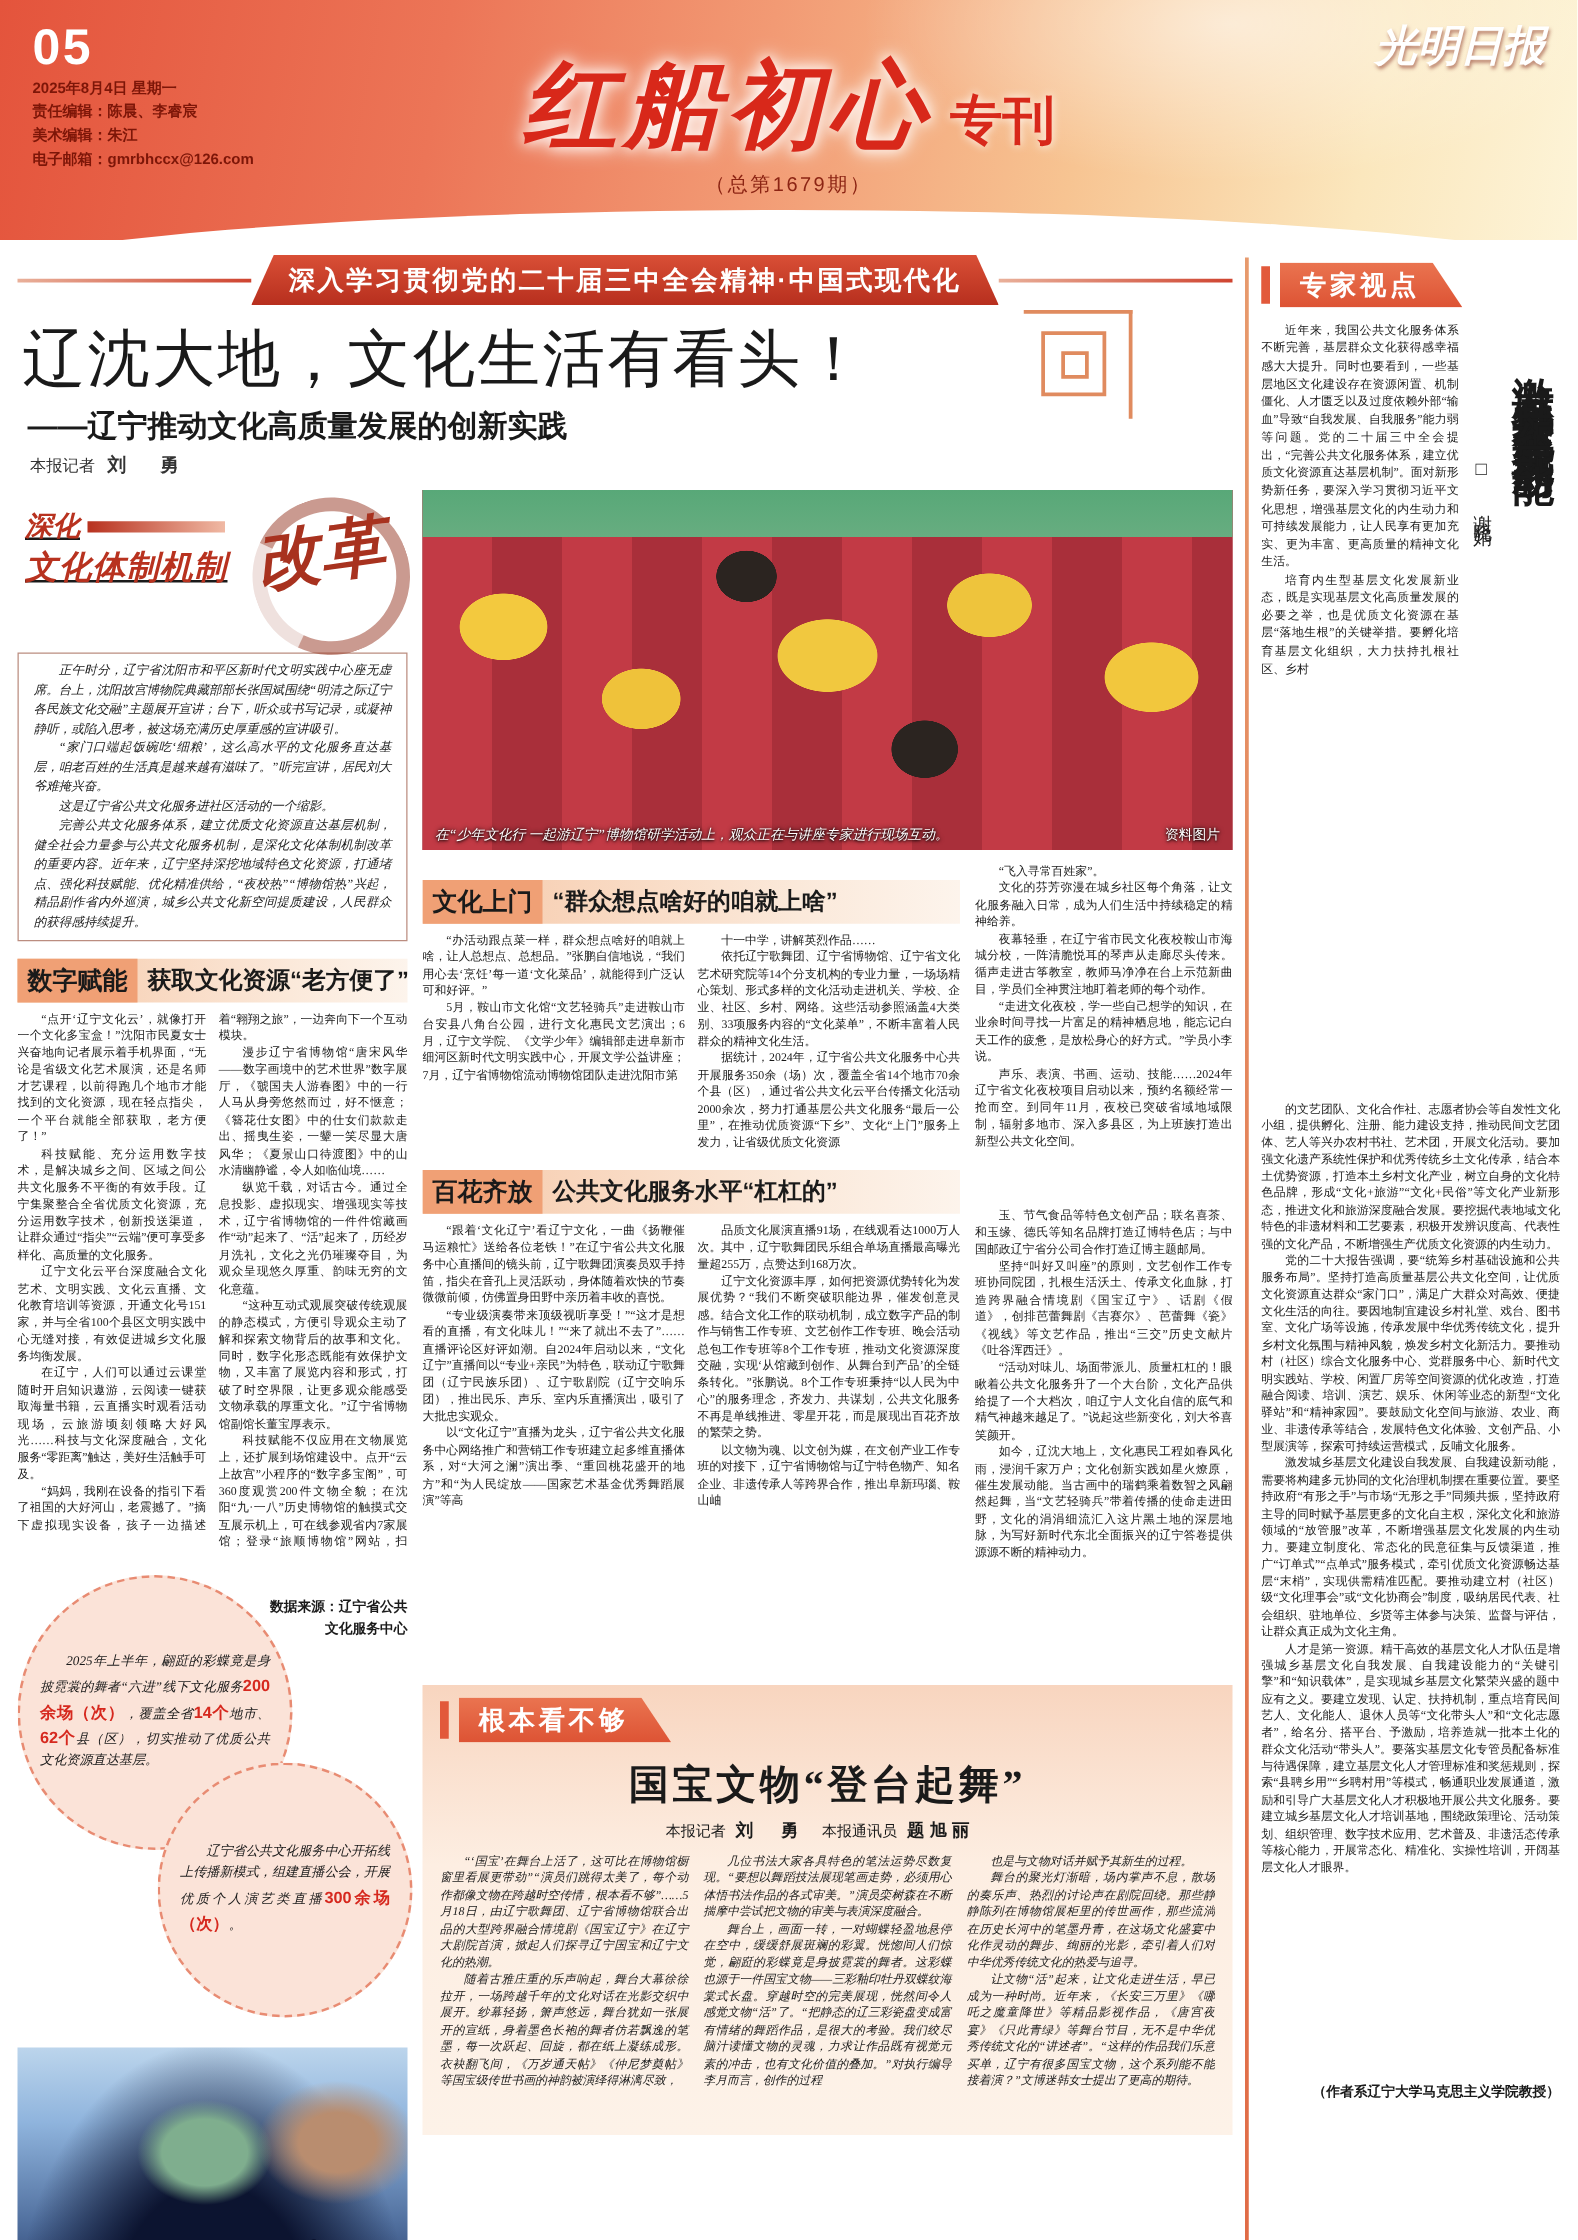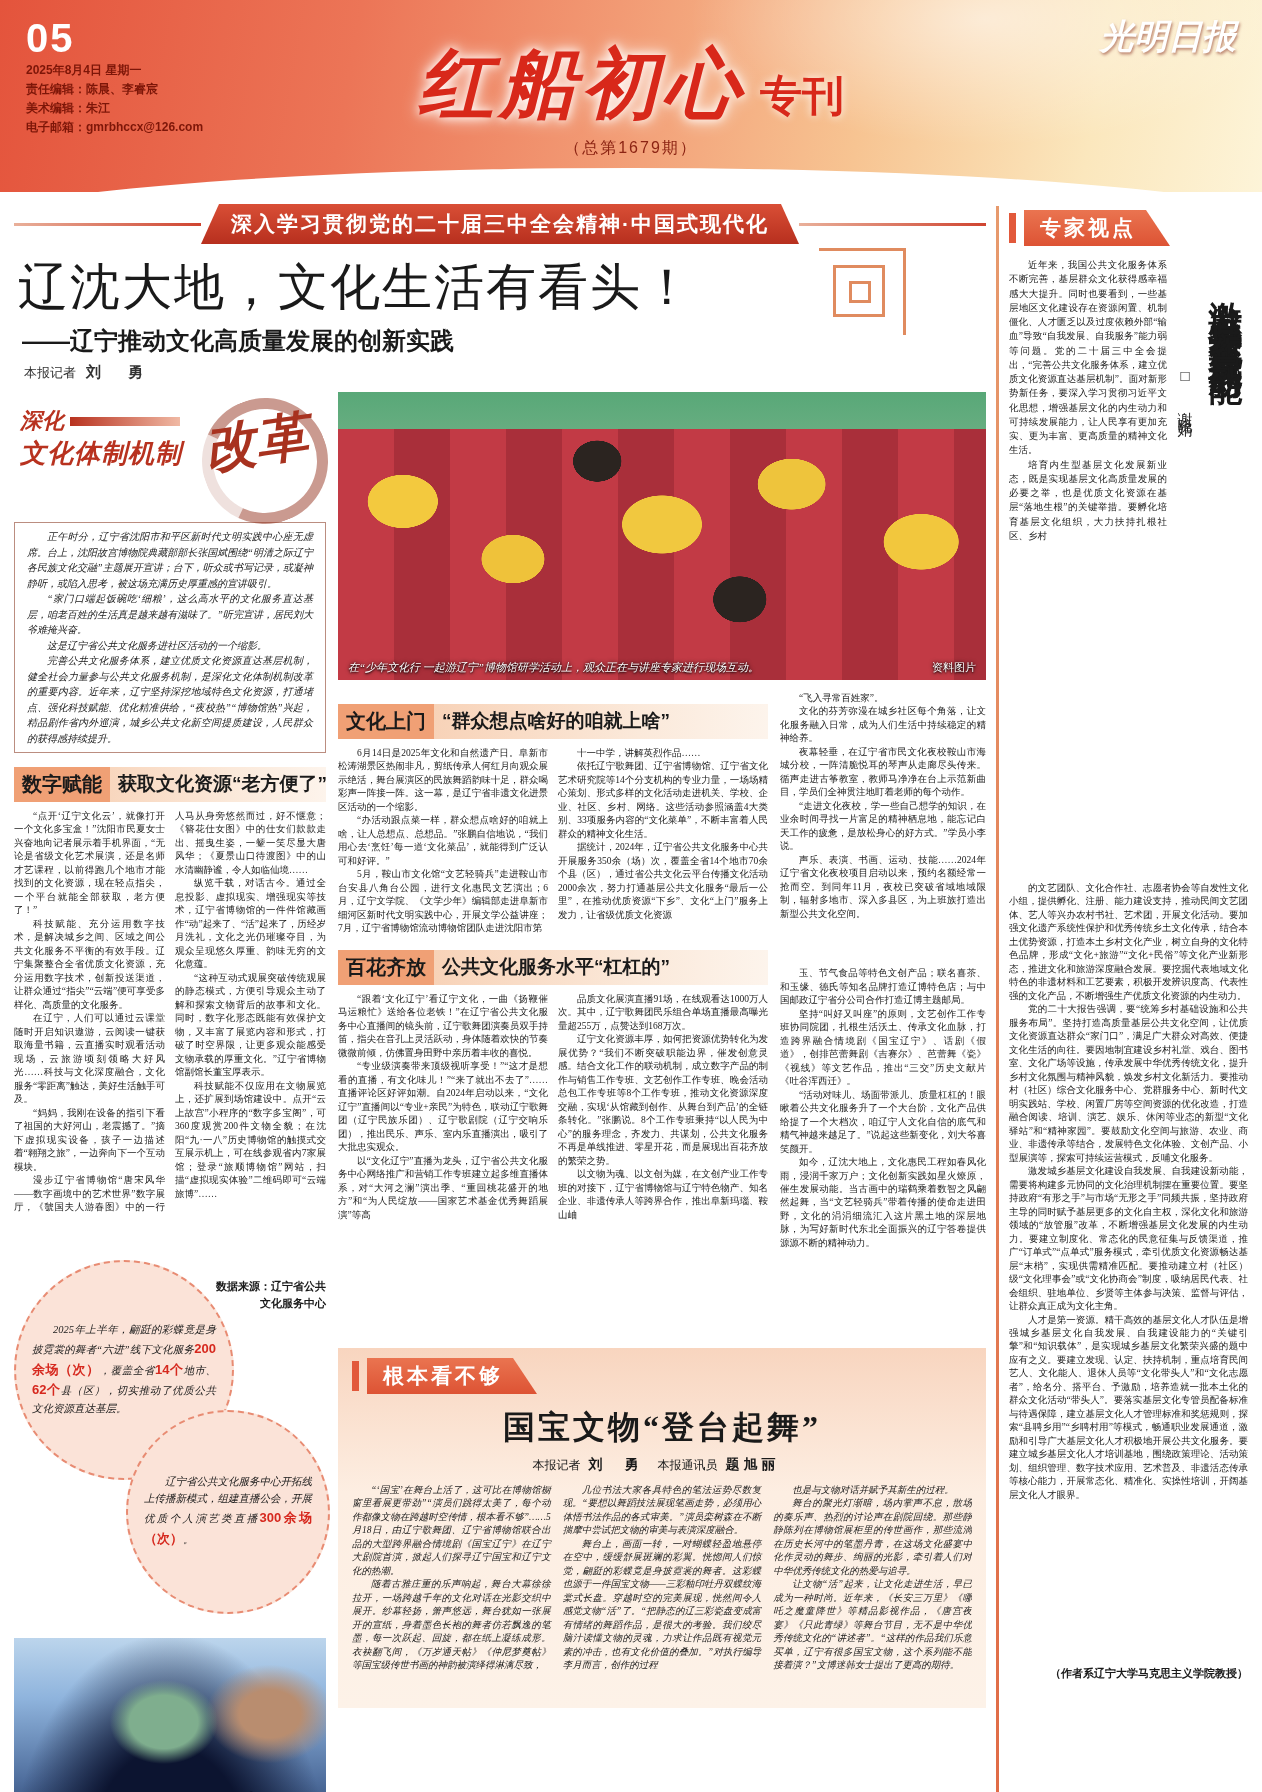--- a/index.html
+++ b/index.html
@@ -40,21 +40,21 @@
   .orn3{position:absolute;left:30px;top:30px;width:16px;height:16px;border:3px solid #e08b5f;}
 
   
   .cols{display:flex;gap:12px;}
   .colA{width:312px;flex:none;}
   .mid{flex:1;min-width:0;}
 
   p{margin:0;text-indent:2em;text-align:justify;}
 
   
-  .rlogo{position:relative;height:112px;margin:2px 0 4px 6px;}
+  .rlogo{position:relative;height:112px;margin:2px 0 4px 6px;text-decoration:underline;}
   .rl-top{display:flex;align-items:center;gap:6px;margin-top:14px;}
   .rl-shenhua{color:#b8321f;font-weight:bold;font-style:italic;font-size:22px;}
   .rl-bar{width:110px;height:9px;background:linear-gradient(90deg,#b8321f,#f0b9a4);}
   .rl-line2{color:#b8321f;font-weight:bold;font-style:italic;font-size:26px;letter-spacing:1px;}
   .rl-gaige{position:absolute;right:18px;top:2px;font-size:52px;font-weight:bold;font-style:italic;color:#a8321f;transform:rotate(-8deg);z-index:2;}
   .rl-ring{position:absolute;right:-2px;top:-8px;width:104px;height:104px;border:11px solid rgba(150,55,35,.5);border-left-color:rgba(150,55,35,.15);border-radius:50%;transform:rotate(-20deg);}
 
   .introbox{border:1px solid #bb8d80;padding:6px 12px;font-style:italic;max-height:300px;overflow:hidden;}
   .introbox p{font-size:10px;line-height:1.55;}
 
@@ -193,20 +193,21 @@
             </div>
 
           <div class="sechead">
             <span class="sectag">数字赋能</span>
             <span class="sectitle">获取文化资源“老方便了”</span>
           </div>
           <div class="digital-text" style="column-count:2;column-gap:10px;">
             <div>
                 <p>“点开‘辽宁文化云’，就像打开一个文化多宝盒！”沈阳市民夏女士兴奋地向记者展示着手机界面，“无论是省级文化艺术展演，还是名师才艺课程，以前得跑几个地市才能找到的文化资源，现在轻点指尖，一个平台就能全部获取，老方便了！”</p>
                 <p>科技赋能、充分运用数字技术，是解决城乡之间、区域之间公共文化服务不平衡的有效手段。辽宁集聚整合全省优质文化资源，充分运用数字技术，创新投送渠道，让群众通过“指尖”“云端”便可享受多样化、高质量的文化服务。</p>
+                <p>辽宁文化云平台深度融合文化艺术、文明实践、文化云直播、文化教育培训等资源，开通文化号151家，并与全省100个县区文明实践中心无缝对接，有效促进城乡文化服务均衡发展。</p>
                 <p>在辽宁，人们可以通过云课堂随时开启知识遨游，云阅读一键获取海量书籍，云直播实时观看活动现场，云旅游顷刻领略大好风光……科技与文化深度融合，文化服务“零距离”触达，美好生活触手可及。</p>
                 <p>“妈妈，我刚在设备的指引下看了祖国的大好河山，老震撼了。”摘下虚拟现实设备，孩子一边描述着“翱翔之旅”，一边奔向下一个互动模块。</p>
                 <p>漫步辽宁省博物馆“唐宋风华——数字画境中的艺术世界”数字展厅，《虢国夫人游春图》中的一行人马从身旁悠然而过，好不惬意；《簪花仕女图》中的仕女们款款走出、摇曳生姿，一颦一笑尽显大唐风华；《夏景山口待渡图》中的山水清幽静谧，令人如临仙境……</p>
                 <p>纵览千载，对话古今。通过全息投影、虚拟现实、增强现实等技术，辽宁省博物馆的一件件馆藏画作“动”起来了、“活”起来了，历经岁月洗礼，文化之光仍璀璨夺目，为观众呈现悠久厚重、韵味无穷的文化意蕴。</p>
                 <p>“这种互动式观展突破传统观展的静态模式，方便引导观众主动了解和探索文物背后的故事和文化。同时，数字化形态既能有效保护文物，又丰富了展览内容和形式，打破了时空界限，让更多观众能感受文物承载的厚重文化。”辽宁省博物馆副馆长董宝厚表示。</p>
                 <p>科技赋能不仅应用在文物展览上，还扩展到场馆建设中。点开“云上故宫”小程序的“数字多宝阁”，可360度观赏200件文物全貌；在沈阳“九·一八”历史博物馆的触摸式交互展示机上，可在线参观省内7家展馆；登录“旅顺博物馆”网站，扫描“虚拟现实体验”二维码即可“云端旅博”……</p>
               </div>
           </div>
 
           <div class="stats">
@@ -233,21 +234,20 @@
           </div>
 
           <div class="midrow">
             <div class="midmain">
               <div class="sechead">
                 <span class="sectag">文化上门</span>
                 <span class="sectitle">“群众想点啥好的咱就上啥”</span>
               </div>
               <div class="twocol">
                 <div>
-                    <p>6月14日是2025年文化和自然遗产日。阜新市松涛湖景区热闹非凡，剪纸传承人何红月向观众展示绝活，舞台展演区的民族舞蹈韵味十足，群众喝彩声一阵接一阵。这一幕，是辽宁省非遗文化进景区活动的一个缩影。</p>
                     <p>“办活动跟点菜一样，群众想点啥好的咱就上啥，让人总想点、总想品。”张鹏自信地说，“我们用心去‘烹饪’每一道‘文化菜品’，就能得到广泛认可和好评。”</p>
                     <p>5月，鞍山市文化馆“文艺轻骑兵”走进鞍山市台安县八角台公园，进行文化惠民文艺演出；6月，辽宁文学院、《文学少年》编辑部走进阜新市细河区新时代文明实践中心，开展文学公益讲座；7月，辽宁省博物馆流动博物馆团队走进沈阳市第</p>
                   </div>
                 <div>
                     <p>十一中学，讲解英烈作品……</p>
                     <p>依托辽宁歌舞团、辽宁省博物馆、辽宁省文化艺术研究院等14个分支机构的专业力量，一场场精心策划、形式多样的文化活动走进机关、学校、企业、社区、乡村、网络。这些活动参照涵盖4大类别、33项服务内容的“文化菜单”，不断丰富着人民群众的精神文化生活。</p>
                     <p>据统计，2024年，辽宁省公共文化服务中心共开展服务350余（场）次，覆盖全省14个地市70余个县（区），通过省公共文化云平台传播文化活动2000余次，努力打通基层公共文化服务“最后一公里”，在推动优质资源“下乡”、文化“上门”服务上发力，让省级优质文化资源</p>
                   </div>
               </div>
 

